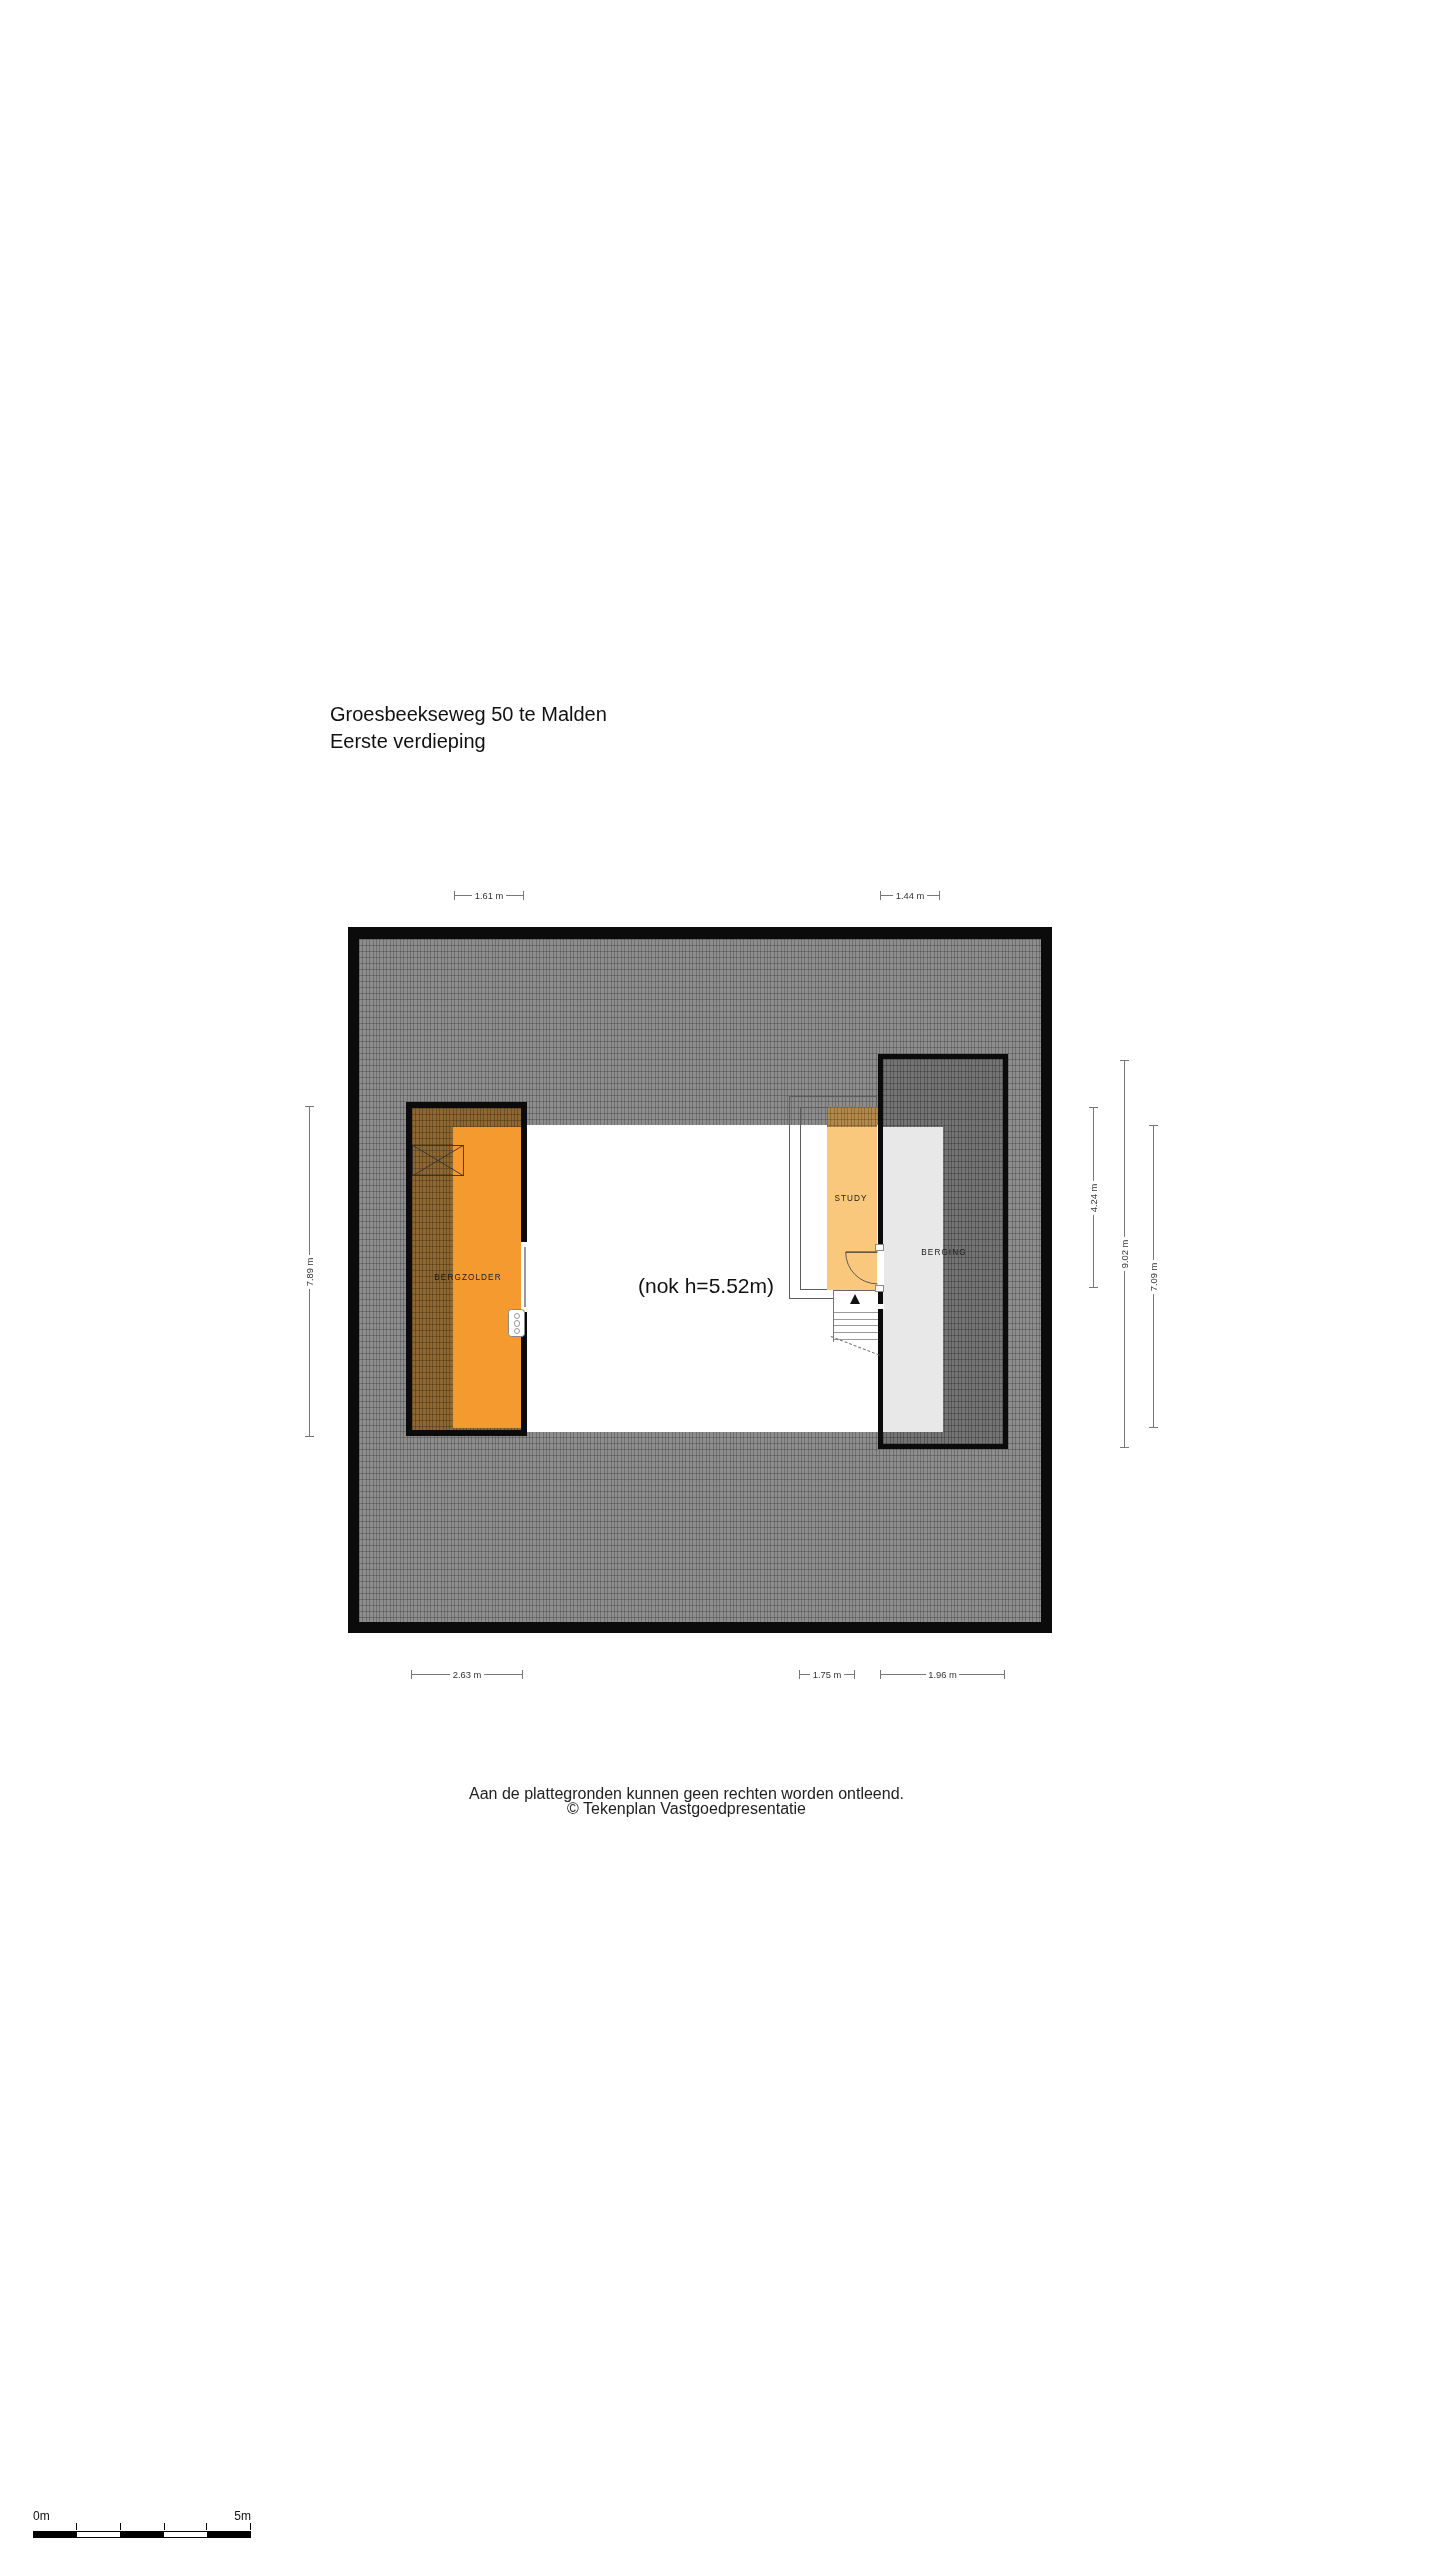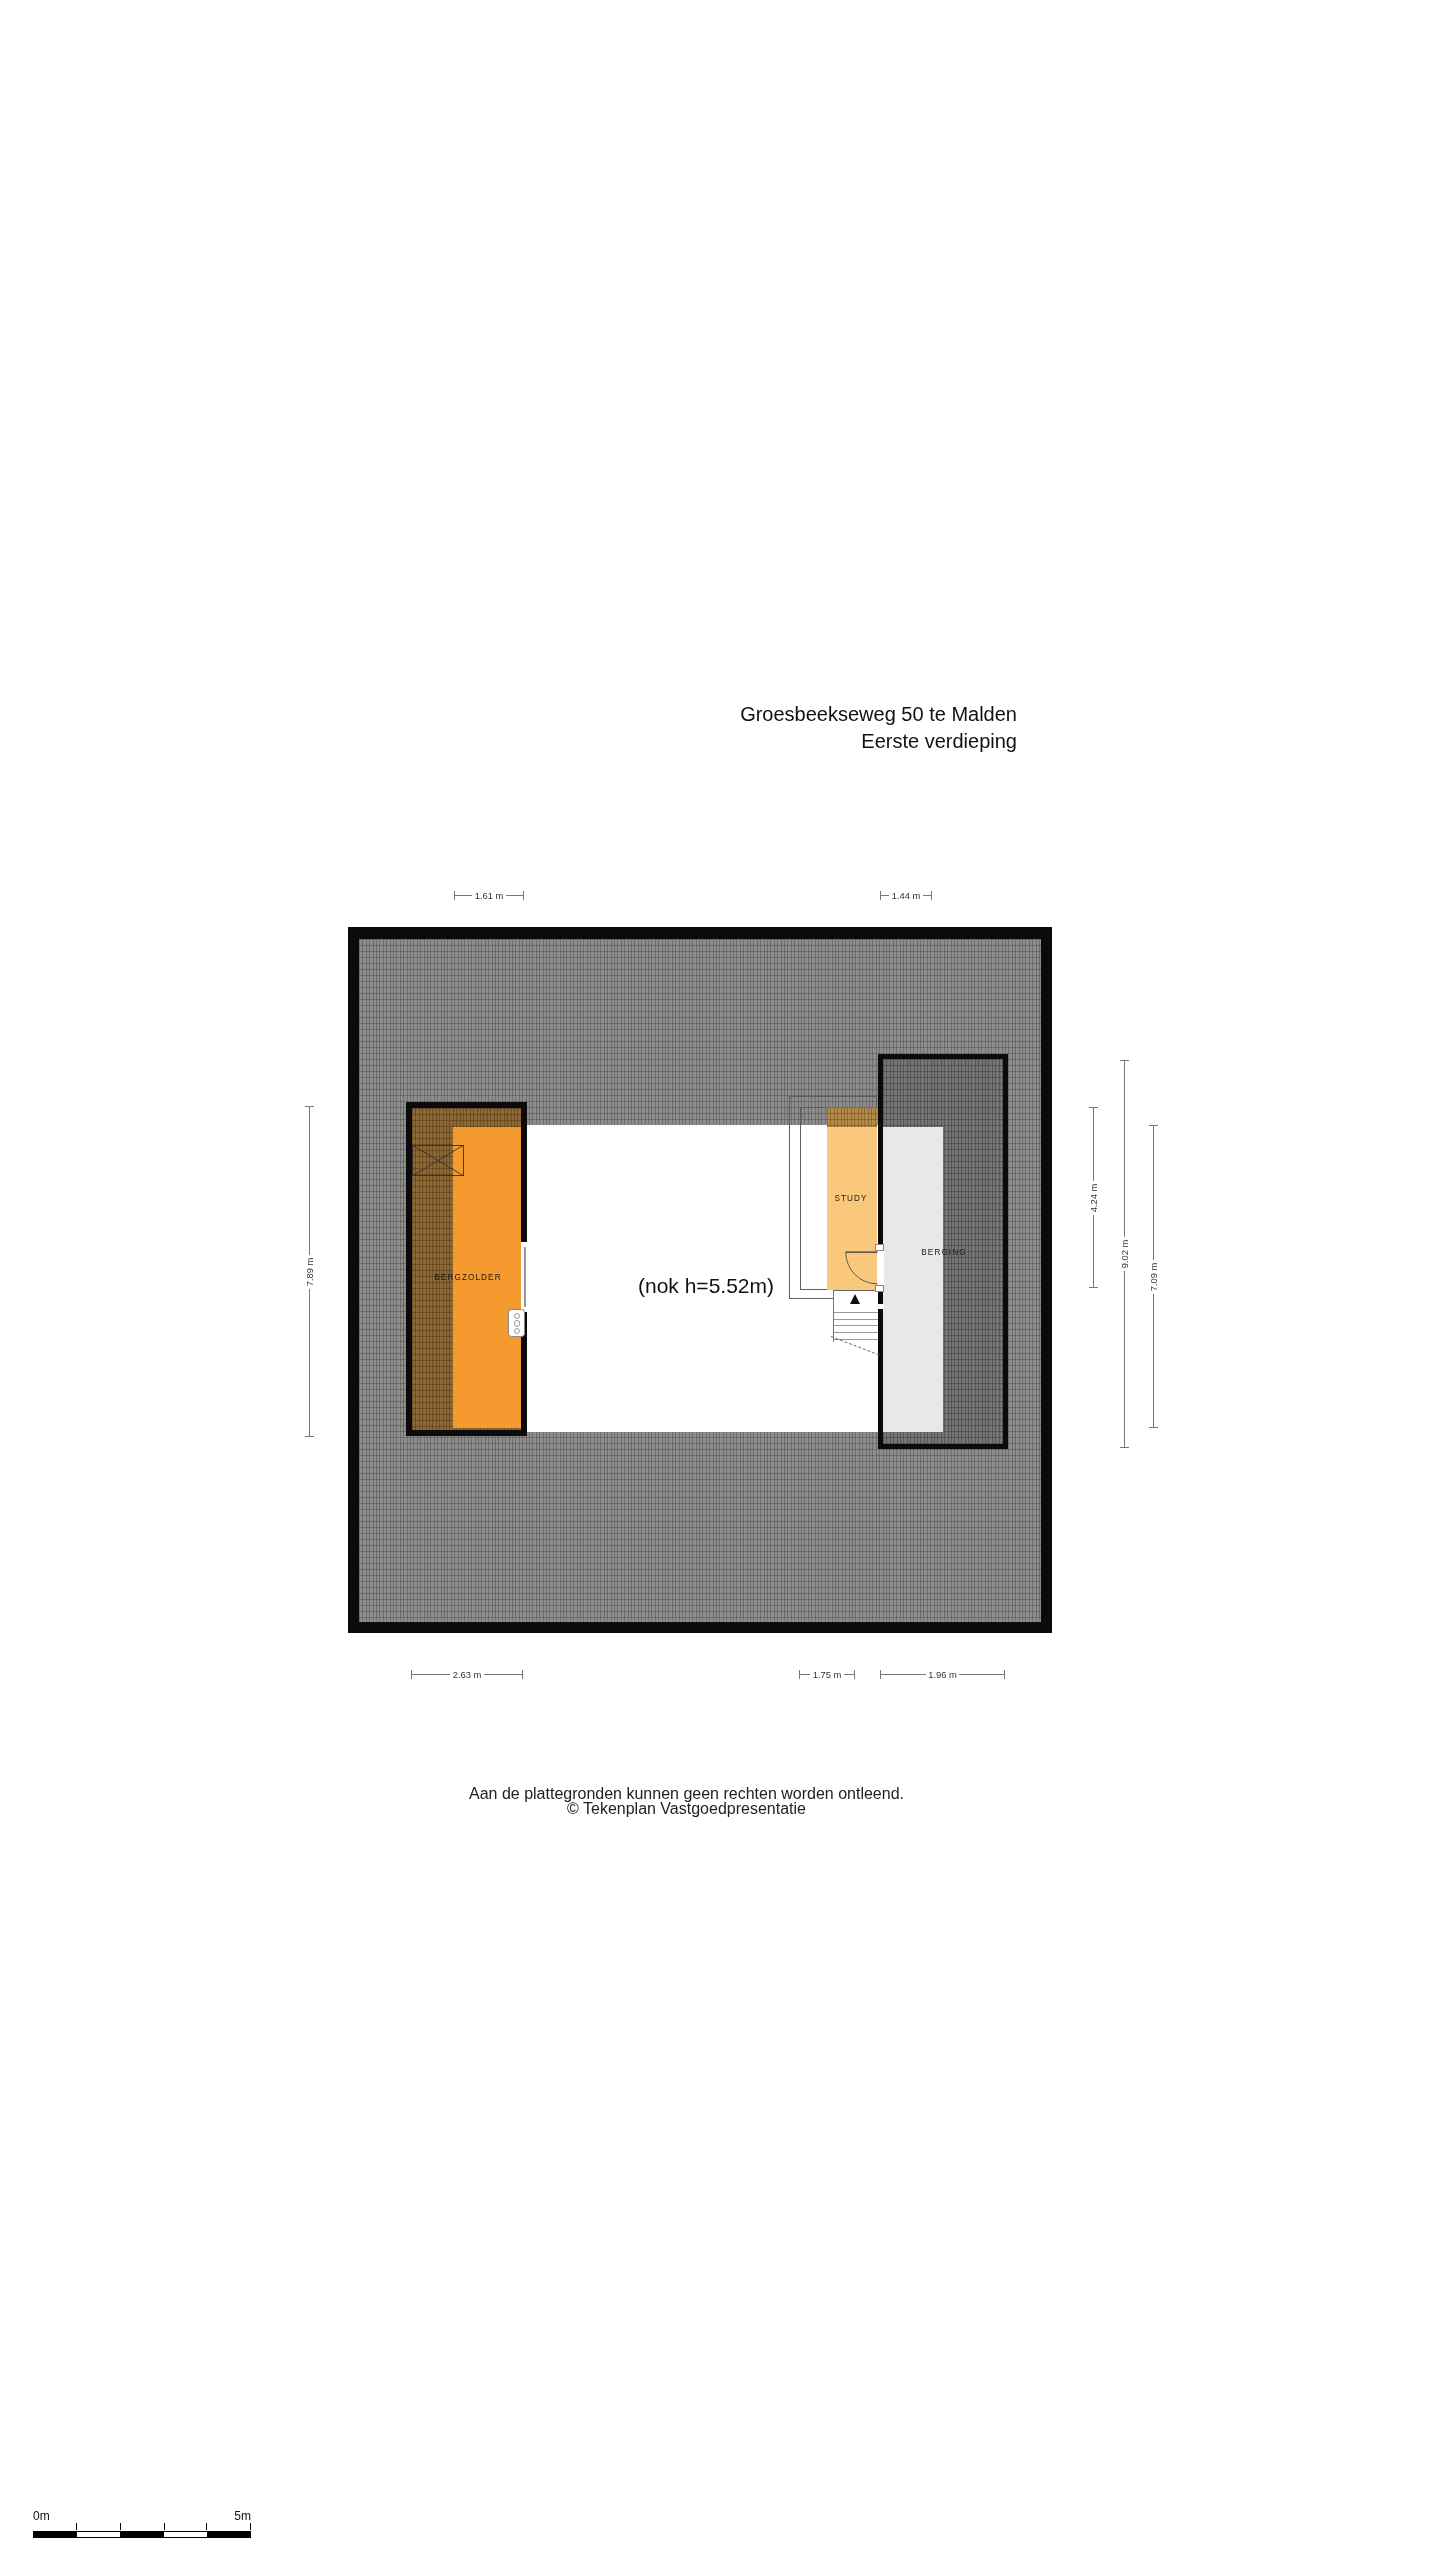--- a/index.html
+++ b/index.html
@@ -1,21 +1,21 @@
 <!DOCTYPE html>
 <html style="font-size:13.7px"><head>
 <meta charset="utf-8">
 <style>
   html,body{margin:0;padding:0;background:#ffffff;}
   body{font-family:"Liberation Sans","DejaVu Sans",sans-serif;}
   #canvas{position:relative;width:1449px;height:2576px;background:#ffffff;overflow:hidden;}
   .abs{position:absolute;}
 
   
-  .title-block{left:330px;top:701px;width:687px;text-align:right;
+  .title-block{left:330px;top:701px;width:687px;text-align:left;
     font-size:20px;line-height:27px;color:#111;}
   .nok-label{left:620px;top:1274px;width:172px;text-align:center;
     font-size:21px;color:#111;}
   .footer-block{left:343px;top:1787px;width:687px;text-align:center;
     font-size:16px;line-height:14.6px;color:#222;}
 
   
   .outer-wall{left:348px;top:927px;width:704px;height:706px;background:#0b0b0b;}
   .hatch{background-color:#8d8d8d;background-image:
       repeating-linear-gradient(90deg, rgba(35,35,35,.28) 0 0.9px, transparent 0.9px 3.4px),
@@ -100,21 +100,21 @@
     <div>Groesbeekseweg 50 te Malden</div>
     <div>Eerste verdieping</div>
   </div>
 
   <div class="abs hdim" style="left:454px;top:890px;width:70px;">
     <span class="dline"></span>
     <span class="t1"></span>
     <span class="t2"></span>
     <span class="dlabel">1.61 m</span>
   </div>
-  <div class="abs hdim" style="left:880px;top:890px;width:52px;">
+  <div class="abs hdim" style="left:880px;top:890px;width:60px;">
     <span class="dline"></span>
     <span class="t1"></span>
     <span class="t2"></span>
     <span class="dlabel">1.44 m</span>
   </div>
 
   <div class="abs outer-wall"></div>
   <div class="abs roof-area hatch"></div>
 
   <div class="abs interior-floor"></div>

